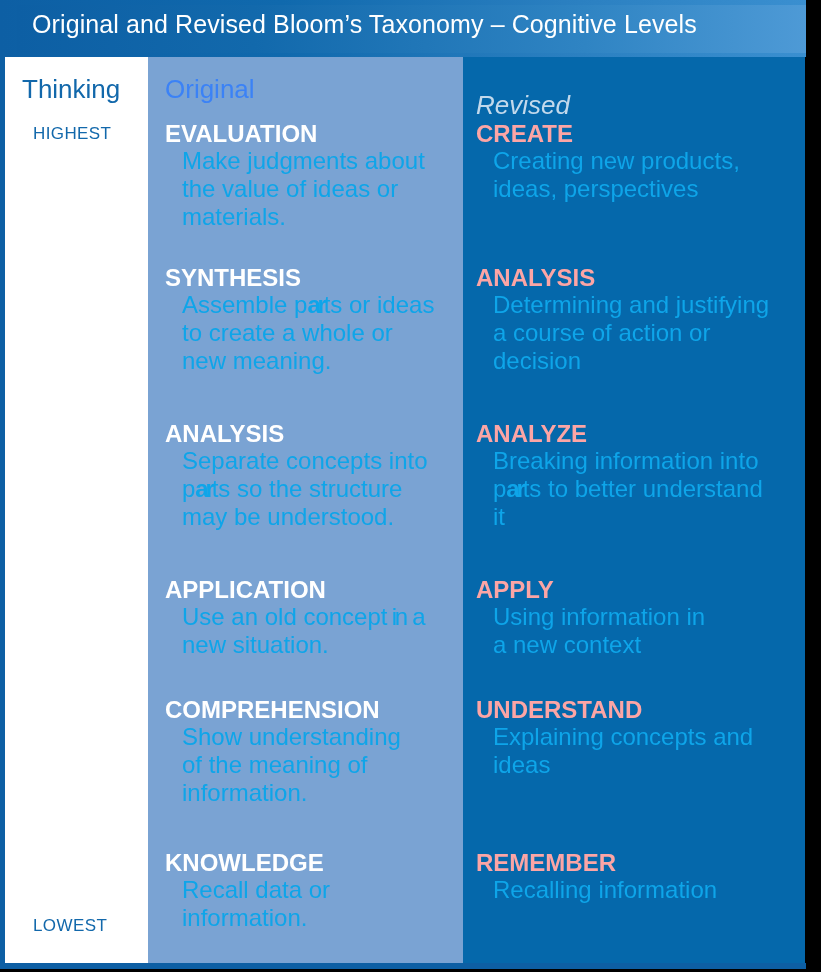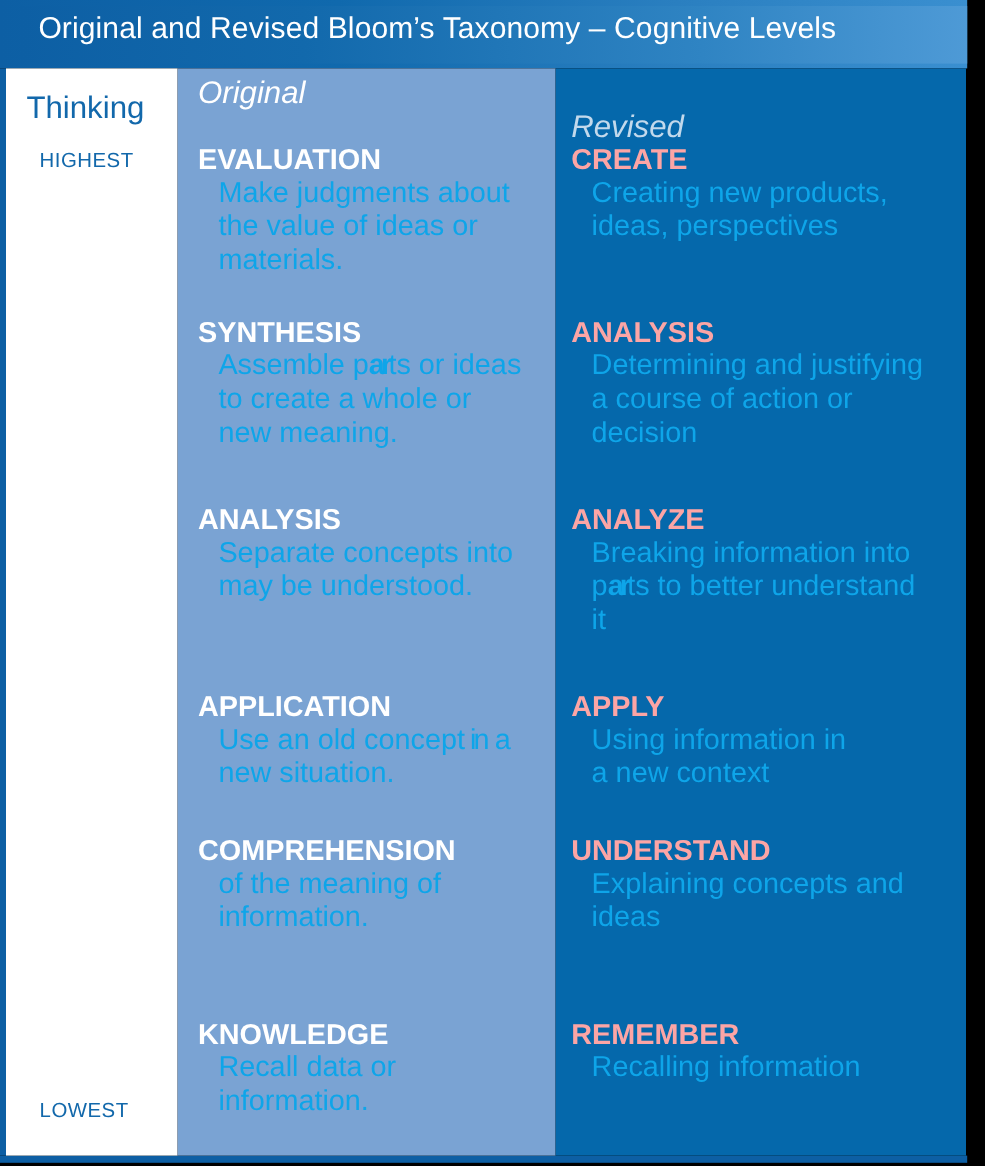--- a/index.html
+++ b/index.html
@@ -99,23 +99,22 @@
     font-size: 26px;
     white-space: nowrap;
   }
   .hdr-thinking {
     left: 22px;
     top: 74px;
     color: #1268ab;
   }
   .hdr-original {
     left: 165px;
-    top: 62px;
-    color: #ffffff;
-    font-style: italic;
+    top: 74px;
+    color: #3b82f6;
   }
   .hdr-revised {
     left: 476px;
     top: 90px;
     color: #c2d9ec;
     font-style: italic;
   }
 
   
   .scale-label {
@@ -196,35 +195,37 @@
       <span class="ln"><span>Assemble p</span><span class="tight">ar</span><span>ts or ideas</span></span>
       <span class="ln">to create a whole or</span>
       <span class="ln">new meaning.</span>
     </div>
   </div>
 
   <div class="level level-orig" style="top:421px">
     <div class="lvl-title">ANALYSIS</div>
     <div class="lvl-desc">
       <span class="ln">Separate concepts into</span>
+      <span class="ln"><span>p</span><span class="tight">ar</span><span>ts so the structure</span></span>
       <span class="ln">may be understood.</span>
     </div>
   </div>
 
   <div class="level level-orig" style="top:577px">
     <div class="lvl-title">APPLICATION</div>
     <div class="lvl-desc">
       <span class="ln"><span>Use an old concept</span><span class="tight2"> in</span><span> a</span></span>
       <span class="ln">new situation.</span>
     </div>
   </div>
 
   <div class="level level-orig" style="top:697px">
     <div class="lvl-title">COMPREHENSION</div>
     <div class="lvl-desc">
+      <span class="ln">Show understanding</span>
       <span class="ln">of the meaning of</span>
       <span class="ln">information.</span>
     </div>
   </div>
 
   <div class="level level-orig" style="top:850px">
     <div class="lvl-title">KNOWLEDGE</div>
     <div class="lvl-desc">
       <span class="ln">Recall data or</span>
       <span class="ln">information.</span>

